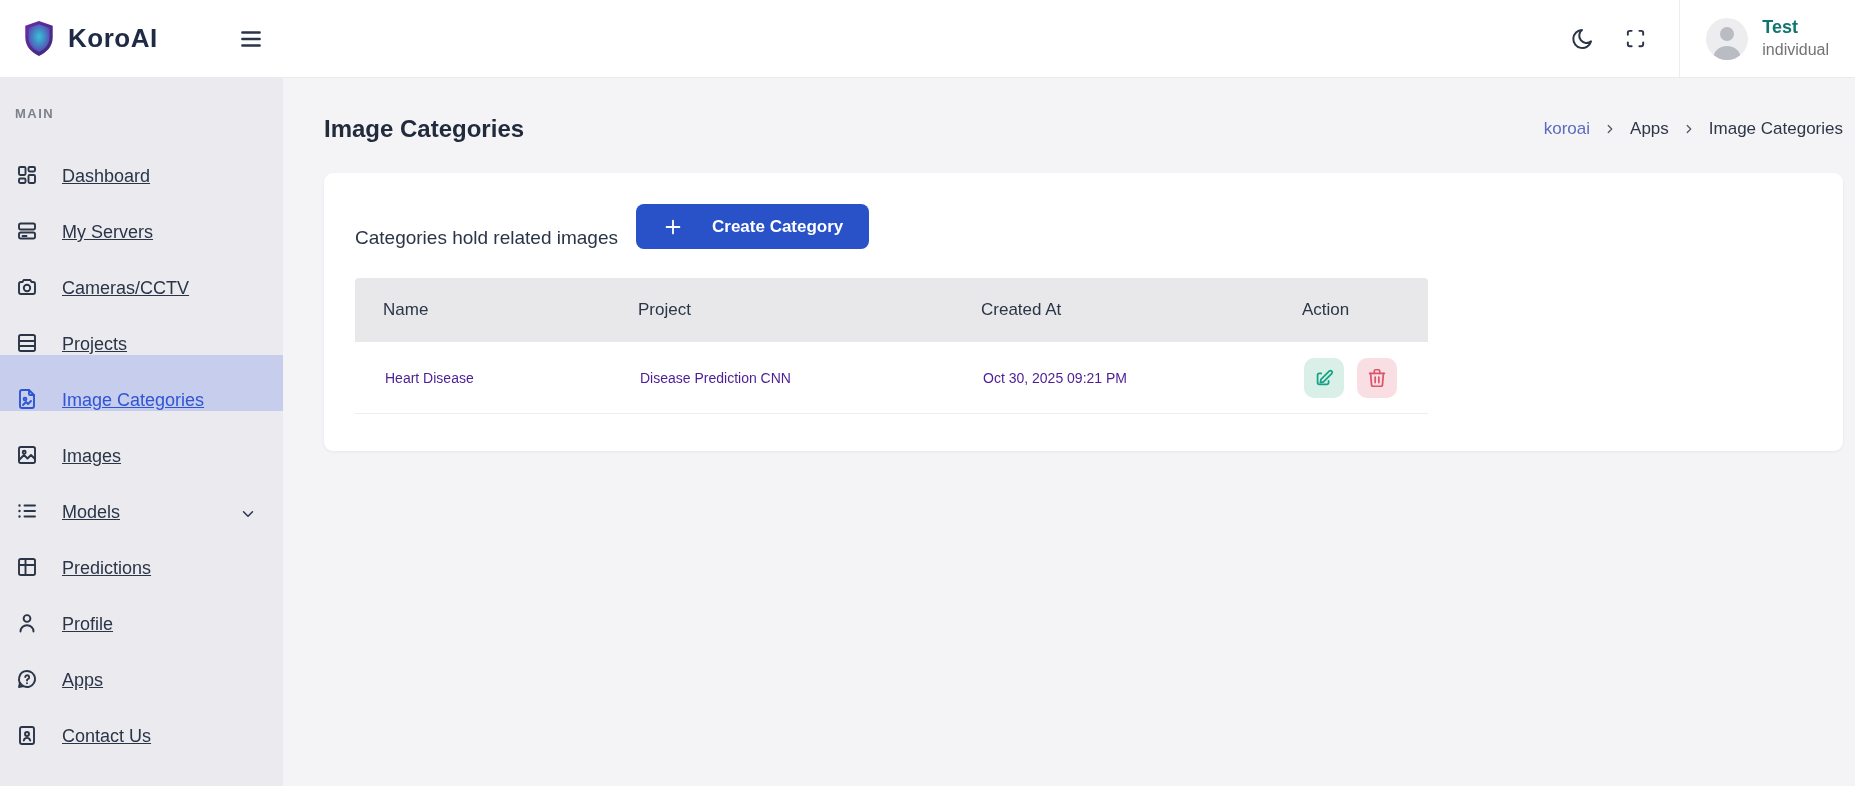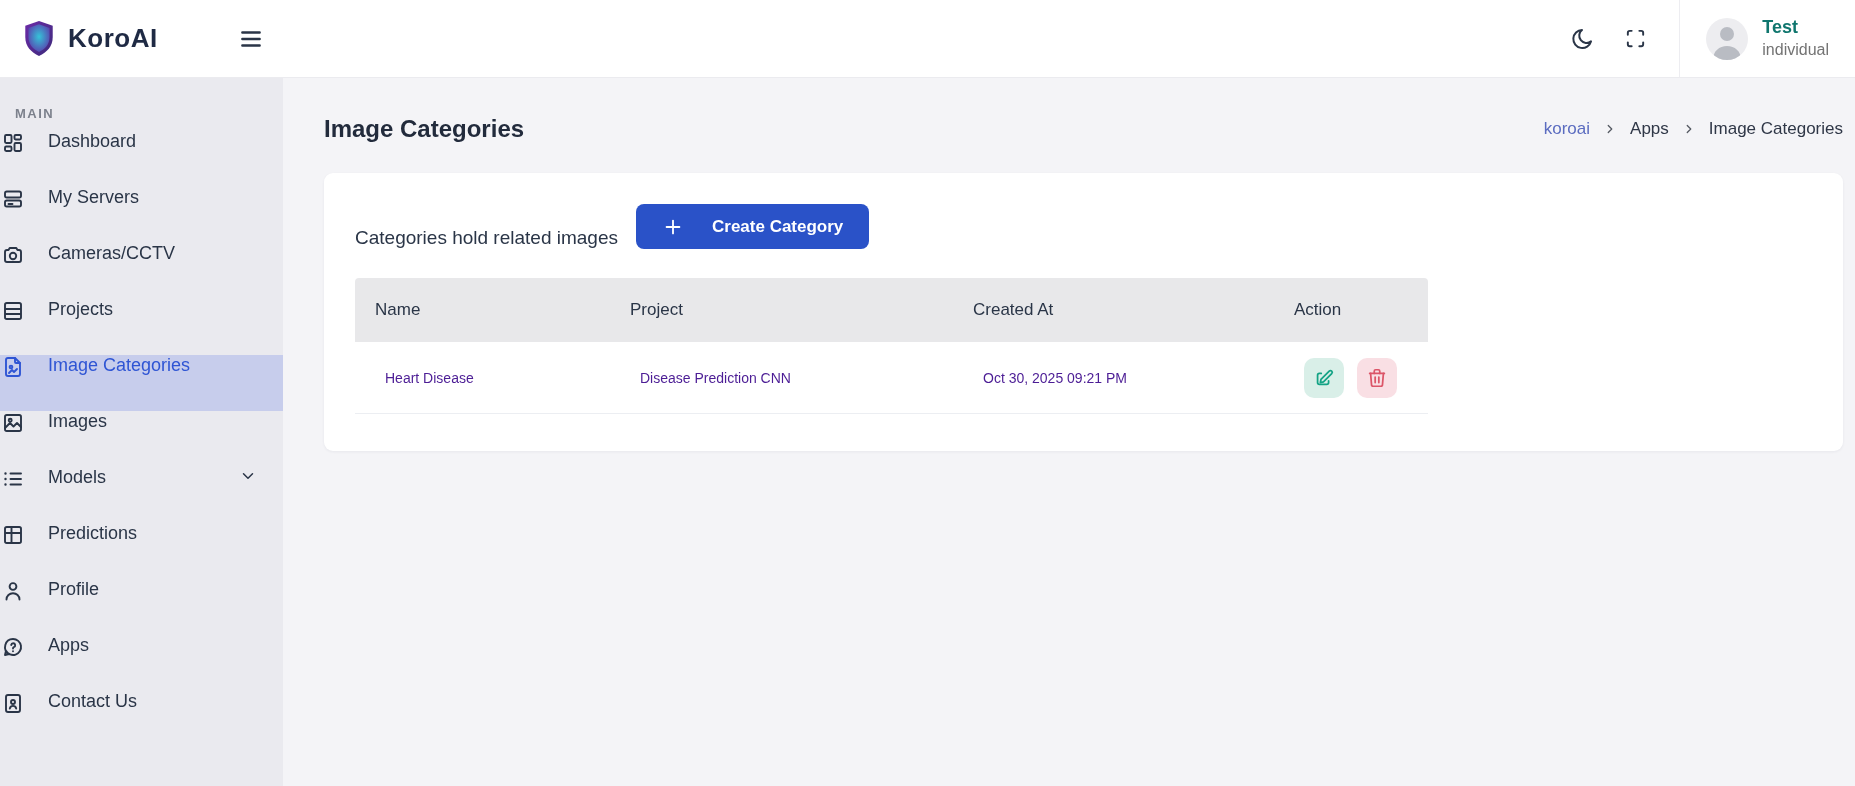--- a/index.html
+++ b/index.html
@@ -42,22 +42,22 @@
   
   .sidebar {
     position:absolute; top:78px; left:0; width:283px; height:708px;
     background:#eaeaef; padding-top:24px;
   }
   .sidebar-section-label {
     font-size:13px; font-weight:700; letter-spacing:1.5px;
     color:#7c818c; margin:4px 0 10px 15px;
   }
   .nav-item {
-    height:56px; display:flex; align-items:flex-start;
-    padding-left:0; cursor:pointer; color:#2a3547;
+    height:56px; display:flex; align-items:flex-end;
+    padding-left:14px; cursor:pointer; color:#2a3547;text-decoration:underline;
   }
   .nav-item .nav-icon { width:26px; display:flex; justify-content:center; }
   .nav-item .nav-label { margin-left:22px; font-size:18px; }
   .nav-item.active { background:#c7cdec; color:#2f55d4; }
   .nav-item .chevron { margin-left:auto; margin-right:26px; color:#2a3547; }
 
   
   .main { position:absolute; top:78px; left:283px; width:1572px; height:708px; padding:37px 12px 0 41px; }
   .title-row { display:flex; align-items:center; justify-content:space-between; }
   .page-title { font-size:24px; font-weight:700; color:#222b3c; }
@@ -79,21 +79,21 @@
     background:#2a52c8; color:#ffffff; border:none; border-radius:8px;
     font-size:17px; font-weight:600; font-family:"Liberation Sans", sans-serif;
     display:flex; align-items:center; gap:28px; cursor:pointer;
   }
 
   .table { margin-top:29px; width:1073px; }
   .t-head {
     display:grid; grid-template-columns:255px 343px 321px 154px;
     background:#e8e8ea; height:64px; align-items:center; border-radius:4px 4px 0 0;
   }
-  .t-head .cell { padding-left:20px; font-size:17px; font-weight:500; color:#2a3547; }
+  .t-head .cell { padding-left:28px; font-size:17px; font-weight:500; color:#2a3547; }
   .t-row {
     display:grid; grid-template-columns:255px 343px 321px 154px;
     height:72px; align-items:center; border-bottom:1px solid #eceef2; background:#ffffff;
   }
   .t-row .cell { padding-left:30px; font-size:14px; color:#4c1d95; }
   .actions { display:flex; gap:13px; padding-left:30px; }
   .action-btn {
     width:40px; height:40px; border:none; border-radius:10px; cursor:pointer;
     display:flex; align-items:center; justify-content:center;
   }

